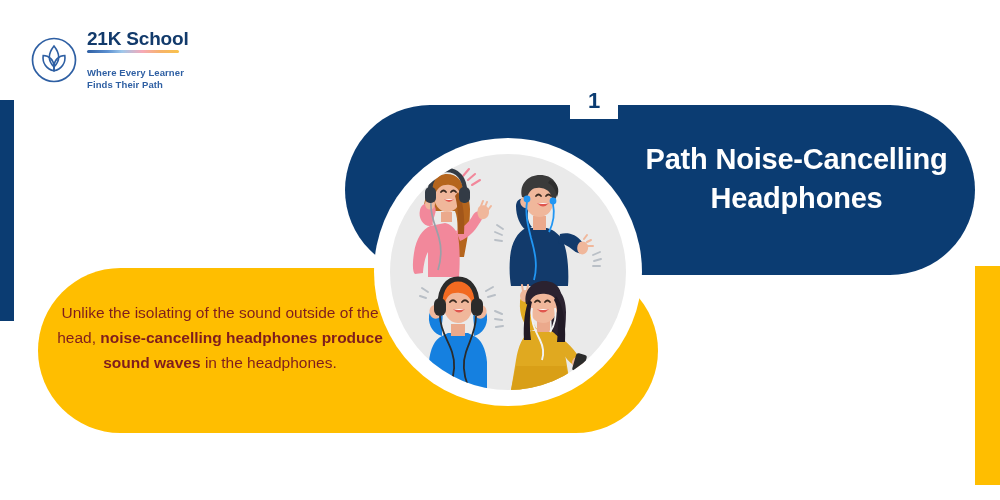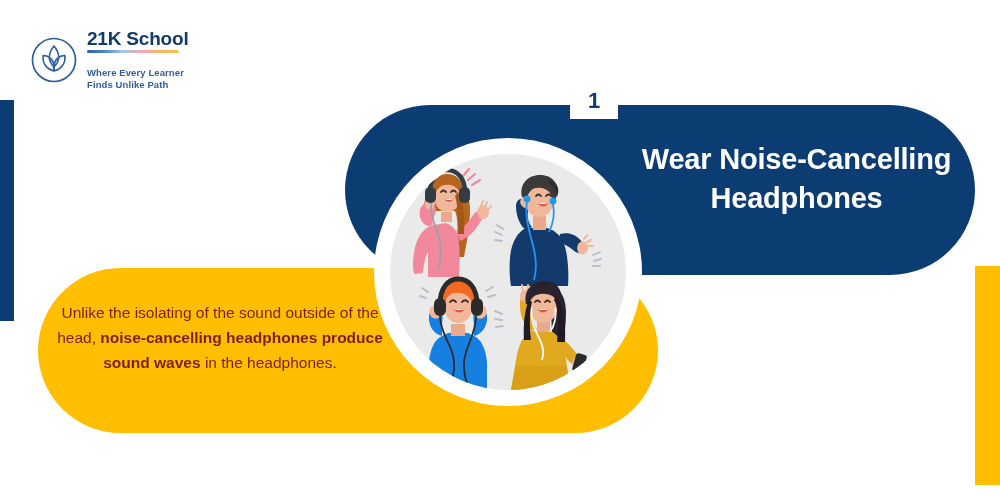--- a/index.html
+++ b/index.html
@@ -99,29 +99,29 @@
         <path d="M24 10 C30 17.5 30 25 24 31 C18 25 18 17.5 24 10 Z" fill="none" stroke="#2E5FA3" stroke-width="1.6"></path>
         <path d="M24 31 C24 24 19 19.5 13.2 19.5 C12 27 16.8 33.6 24 34.8 Z" fill="none" stroke="#2E5FA3" stroke-width="1.6"></path>
         <path d="M24 31 C24 24 29 19.5 34.8 19.5 C36 27 31.2 33.6 24 34.8 Z" fill="none" stroke="#2E5FA3" stroke-width="1.6"></path>
       </svg>
     </span>
     <span class="logo-text">
       <span class="logo-name">21K School</span>
       <span class="logo-rule"></span>
       <span class="logo-tagline">
         <span>Where Every Learner</span><br>
-        <span>Finds Unlike Path</span>
+        <span>Finds Their Path</span>
       </span>
     </span>
   </div>
 
   <div class="title-pill"></div>
   <div class="number-notch"></div>
   <div class="number-badge">1</div>
-  <div class="title-text">Wear Noise-Cancelling Headphones</div>
+  <div class="title-text">Path Noise-Cancelling Headphones</div>
 
   <div class="text-panel"></div>
   <div class="body-copy"><span>Unlike the isolating of the sound outside of the head, </span><b>noise-cancelling headphones produce sound waves</b><span> in the headphones.</span></div>
 
   <div class="illo-ring"></div>
   <div class="illo-circle">
     <svg viewBox="0 0 236 236" aria-hidden="true">
 
       <g>
 

